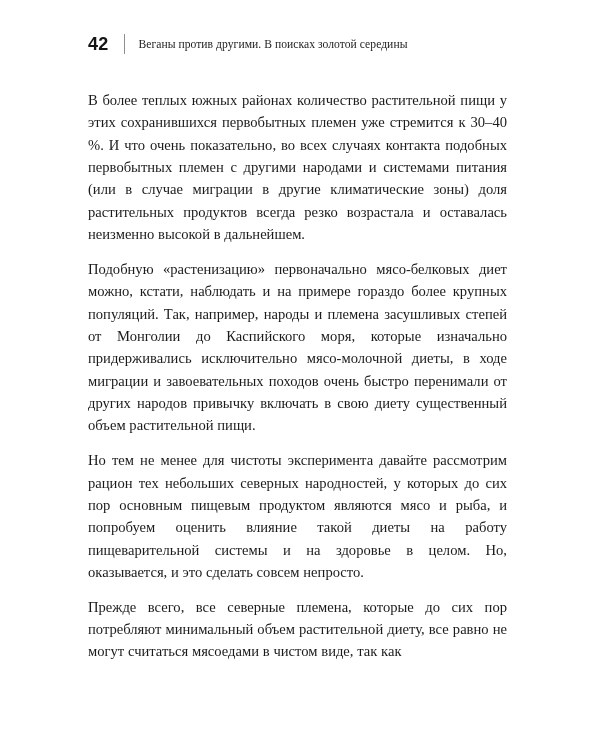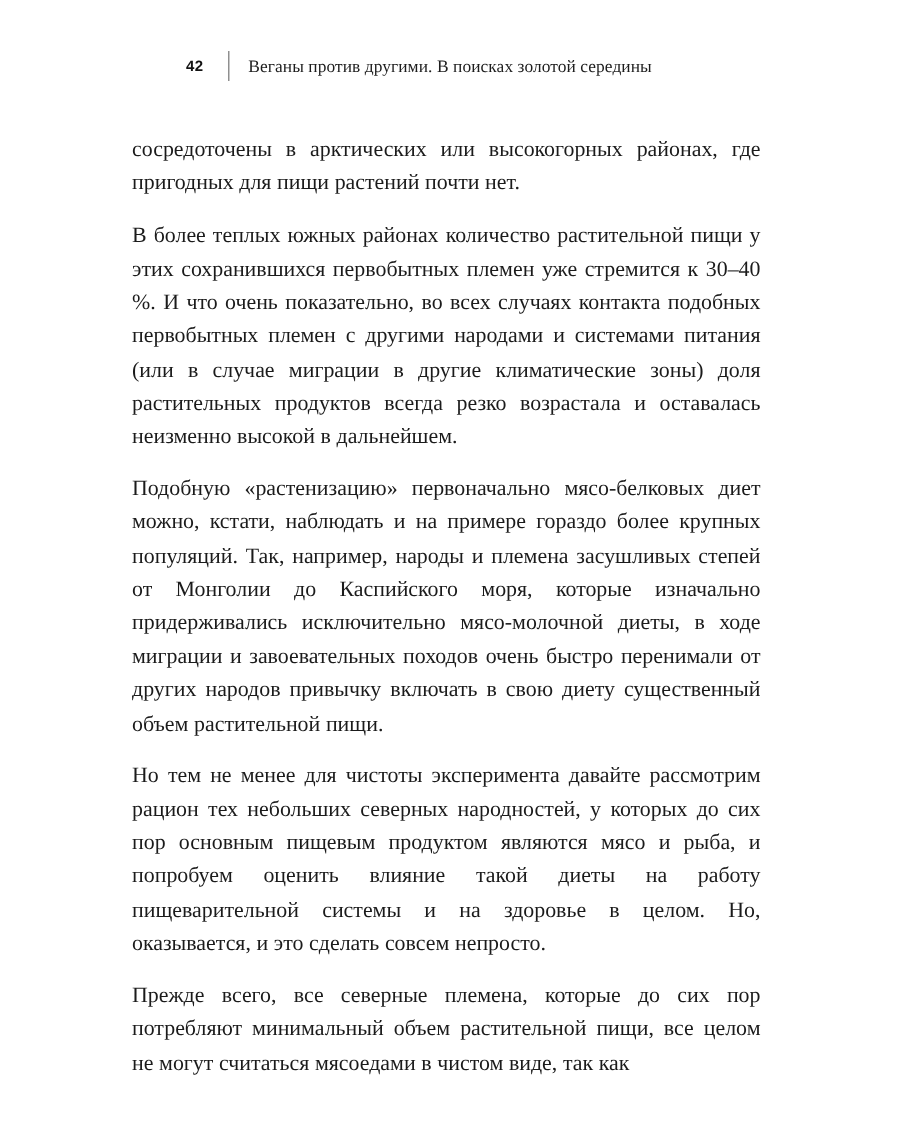--- a/index.html
+++ b/index.html
@@ -24,24 +24,23 @@
   .header {
     display: flex;
     align-items: center;
     margin: 33px 0 0 0;
     padding-left: 88px;
     height: 22px;
   }
   .folio {
     font-family: "Liberation Sans", sans-serif;
     font-weight: bold;
-    font-size: 10px;
+    font-size: 18px;
     color: #141414;
     letter-spacing: 0.2px;
-    margin-left: 36px;
   }
   .header-rule {
     width: 1px;
     height: 20px;
     background: #8f8f8f;
     margin: 0 13px 0 16px;
   }
   .running-title {
     font-family: "Liberation Serif", serif;
     font-size: 11.6px;
@@ -74,20 +73,19 @@
 
 <div class="page">
 
   <div class="header">
     <div class="folio">42</div>
     <div class="header-rule"></div>
     <div class="running-title">Веганы против другими. В поисках золотой середины</div>
   </div>
 
   <div class="body-text">
-    <p class="para no-indent">сосредоточены в арктических или высокогорных районах, где пригодных для пищи растений почти нет.</p>
     <p class="para no-indent">В более теплых южных районах количество растительной пищи у этих сохранившихся первобытных племен уже стремится к 30–40 %. И что очень показательно, во всех случаях контакта подобных первобытных племен с другими народами и системами питания (или в случае миграции в другие климатические зоны) доля растительных продуктов всегда резко возрастала и оставалась неизменно высокой в дальнейшем.</p>
     <p class="para no-indent">Подобную «растенизацию» первоначально мясо-белковых диет можно, кстати, наблюдать и на примере гораздо более крупных популяций. Так, например, народы и племена засушливых степей от Монголии до Каспийского моря, которые изначально придерживались исключительно мясо-молочной диеты, в ходе миграции и завоевательных походов очень быстро перенимали от других народов привычку включать в свою диету существенный объем растительной пищи.</p>
     <p class="para no-indent">Но тем не менее для чистоты эксперимента давайте рассмотрим рацион тех небольших северных народностей, у которых до сих пор основным пищевым продуктом являются мясо и рыба, и попробуем оценить влияние такой диеты на работу пищеварительной системы и на здоровье в целом. Но, оказывается, и это сделать совсем непросто.</p>
-    <p class="para no-indent">Прежде всего, все северные племена, которые до сих пор потребляют минимальный объем растительной пищи, все целом не могут считаться мясоедами в чистом виде, так как</p>
+    <p class="para no-indent">Прежде всего, все северные племена, которые до сих пор потребляют минимальный объем растительной диету, все равно не могут считаться мясоедами в чистом виде, так как</p>
   </div>
 
 </div>
 
 </body></html>

